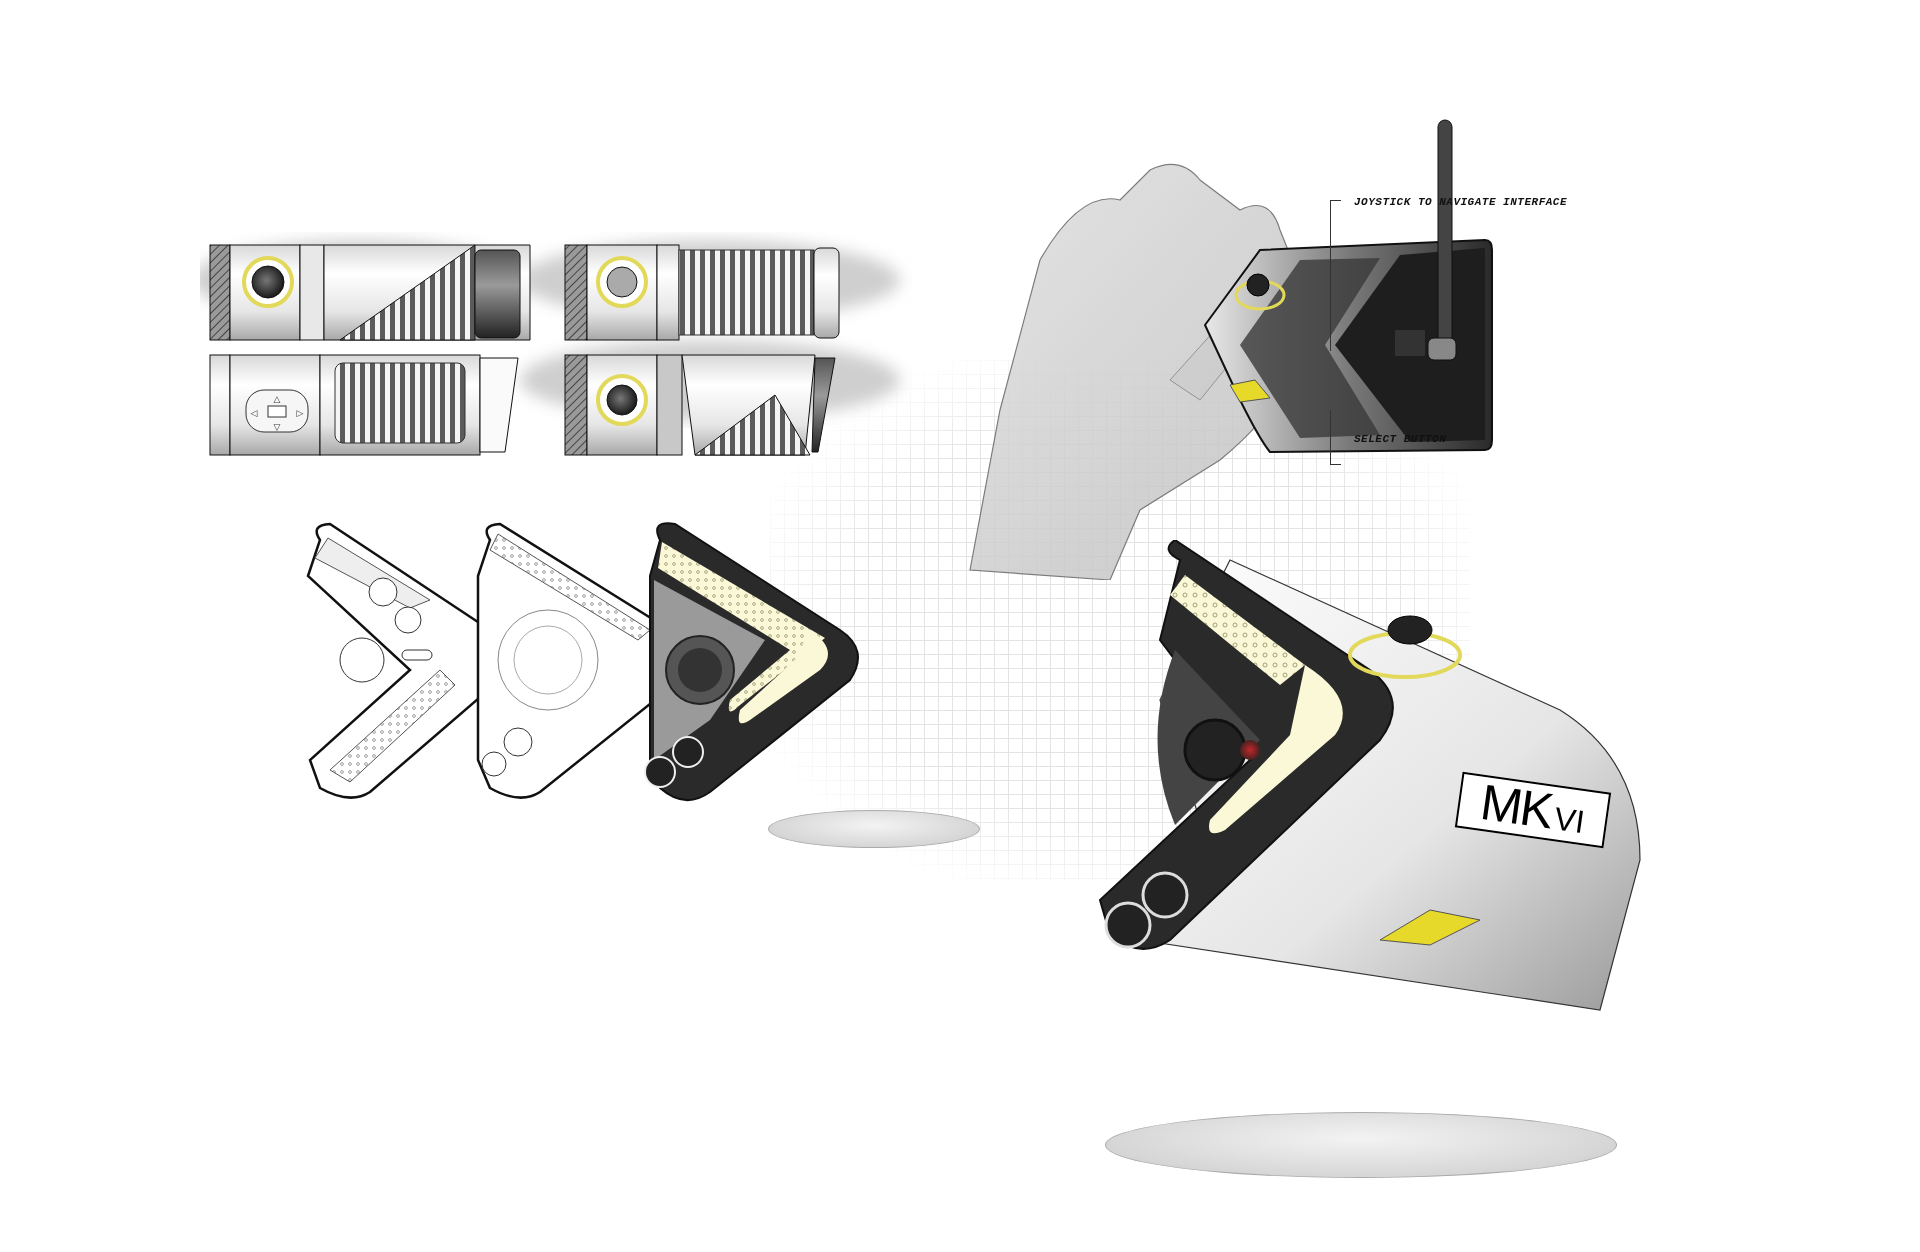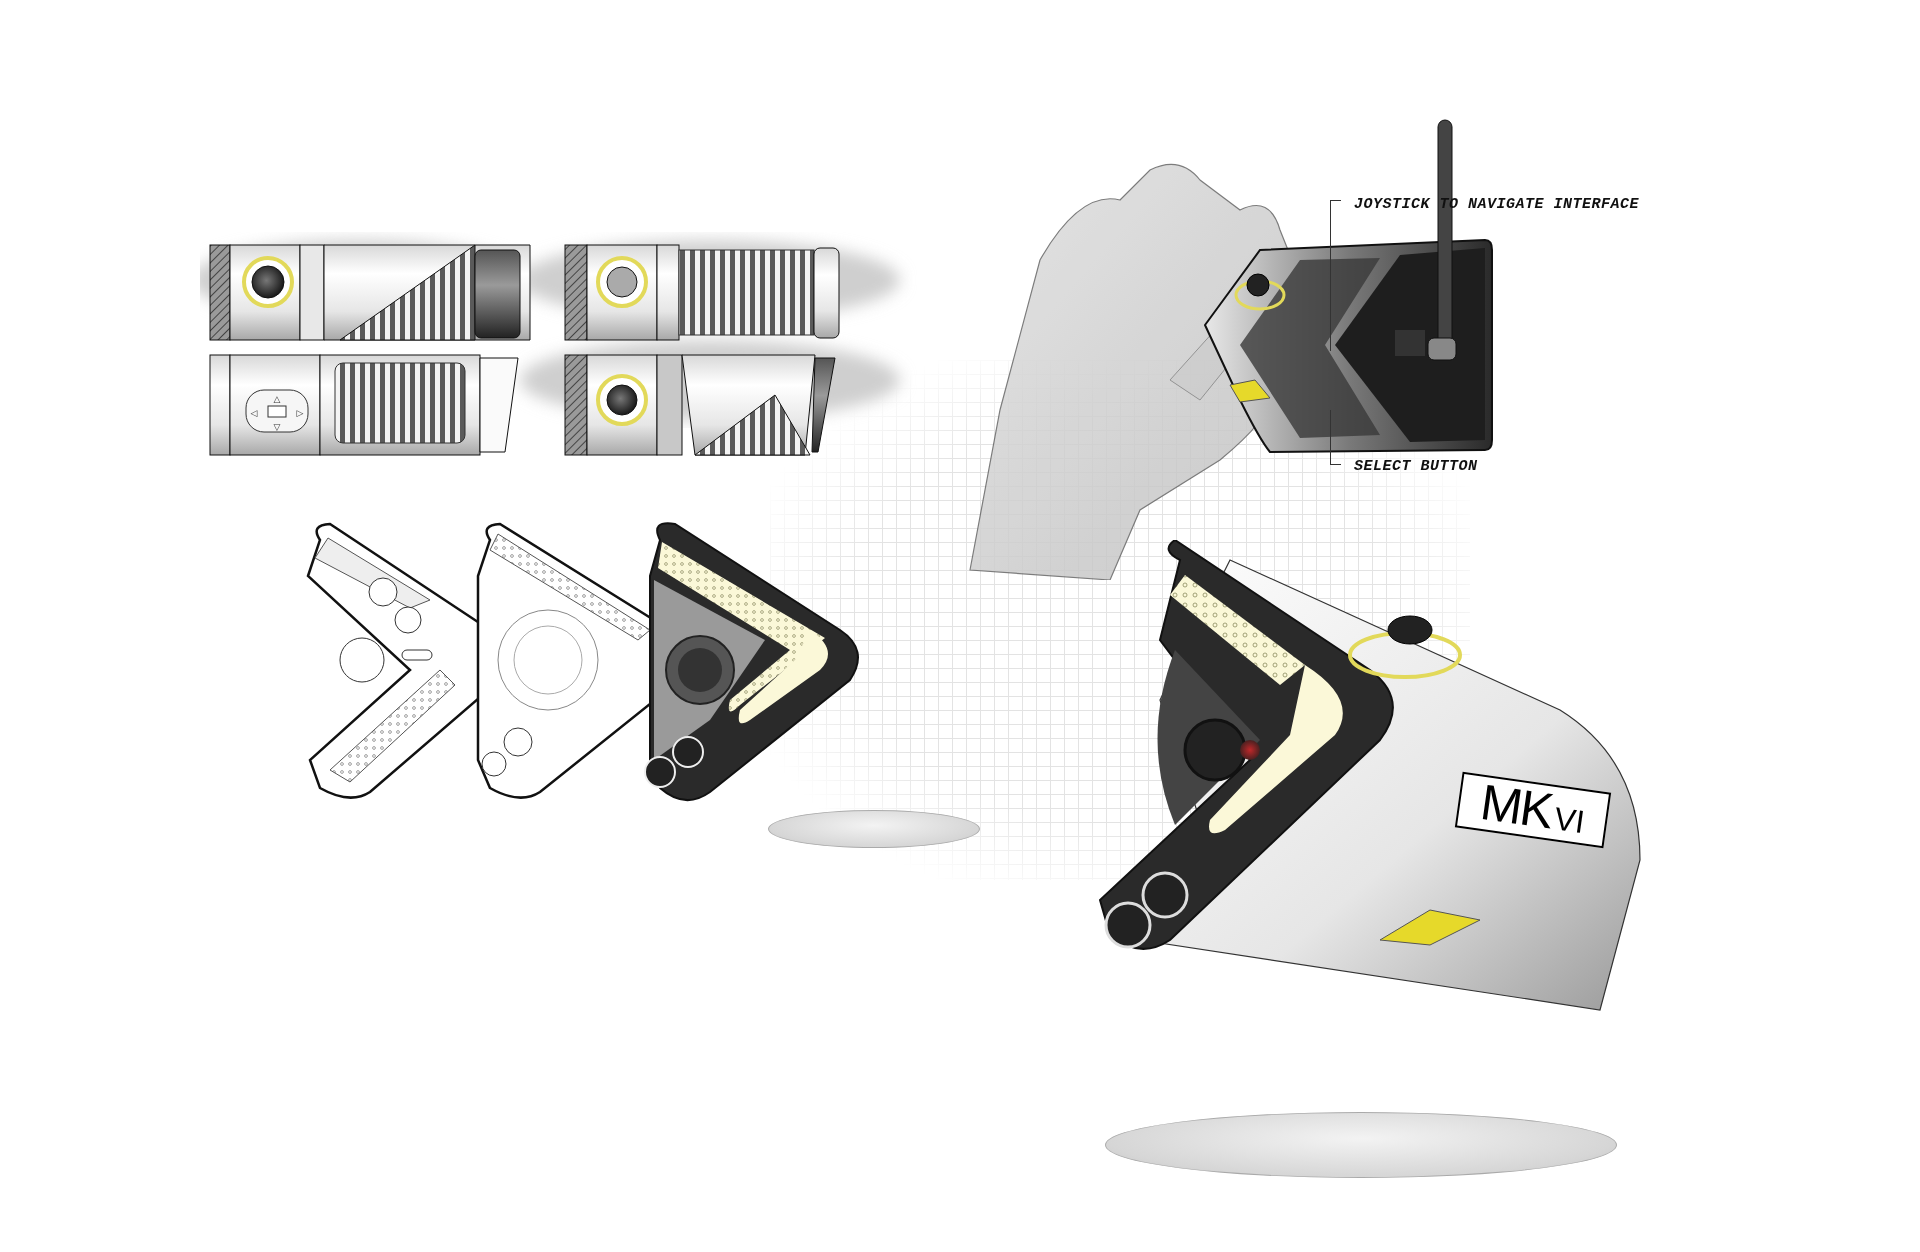--- a/index.html
+++ b/index.html
@@ -7,21 +7,21 @@
   .abs{position:absolute;}
   .grid{
     position:absolute;left:770px;top:360px;width:700px;height:520px;
     background-image:
       linear-gradient(#e3e3e3 1px,transparent 1px),
       linear-gradient(90deg,#e3e3e3 1px,transparent 1px);
     background-size:14px 14px;
     -webkit-mask-image:radial-gradient(ellipse at 50% 50%,#000 55%,transparent 80%);
     mask-image:radial-gradient(ellipse at 50% 50%,#000 55%,transparent 80%);
   }
-  .annot{position:absolute;font-family:"Liberation Mono",monospace;font-size:15px;font-style:italic;font-weight:bold;letter-spacing:.5px;color:#111;text-transform:uppercase;white-space:nowrap;}
+  .annot{position:absolute;font-family:"Liberation Mono",monospace;font-size:11px;font-style:italic;font-weight:bold;letter-spacing:.5px;color:#111;text-transform:uppercase;white-space:nowrap;}
   .leader{position:absolute;border-color:#333;border-style:solid;border-width:0;}
   .mk-badge{position:absolute;left:1458px;top:782px;width:150px;height:56px;border:2px solid #000;background:#fff;transform:rotate(8deg);display:flex;align-items:flex-end;justify-content:center;gap:4px;padding-bottom:4px;box-sizing:border-box;}
   .mk-main{font-size:50px;line-height:46px;color:#000;letter-spacing:-2px;}
   .mk-sub{font-size:32px;line-height:34px;color:#000;}
   .shadow-ell{position:absolute;border-radius:50%;background:radial-gradient(ellipse at 50% 40%,#f3f3f3,#d6d6d6 70%,#bdbdbd);border:1px solid #aaa;}
 </style>
 </head>
 <body>
 
 <div class="grid"></div>
@@ -174,21 +174,21 @@
     <rect x="455" y="250" width="30" height="26" fill="#333"></rect>
     <ellipse cx="320" cy="215" rx="24" ry="14" fill="none" stroke="#e2d95a" stroke-width="3"></ellipse>
     <circle cx="318" cy="205" r="11" fill="#222" stroke="#000"></circle>
     <path d="M290 305 L315 300 L330 318 L300 322 Z" fill="#e6d92a" stroke="#555"></path>
   </g>
 </svg>
 
 <div class="leader" style="left:1330px;top:200px;width:10px;height:150px;border-top-width:1px;border-left-width:1px;"></div>
 <div class="annot" style="left:1354px;top:196px">Joystick to navigate interface</div>
 <div class="leader" style="left:1330px;top:410px;width:10px;height:54px;border-bottom-width:1px;border-left-width:1px;"></div>
-<div class="annot" style="left:1354px;top:458px">Select button</div>
+<div class="annot" style="left:1354px;top:433px">Select button</div>
 
 <svg class="abs" style="left:1080px;top:540px" width="600" height="520">
   <defs>
     <linearGradient id="heroBody" x1="0" y1="0" x2="1" y2="1">
       <stop offset="0" stop-color="#ffffff"></stop>
         <stop offset=".6" stop-color="#e6e6e6"></stop>
         <stop offset="1" stop-color="#9a9a9a"></stop>
     </linearGradient>
     <pattern id="dotsY2" width="10" height="10" patternUnits="userSpaceOnUse">
       <rect width="10" height="10" fill="#fbf8d8"></rect>

